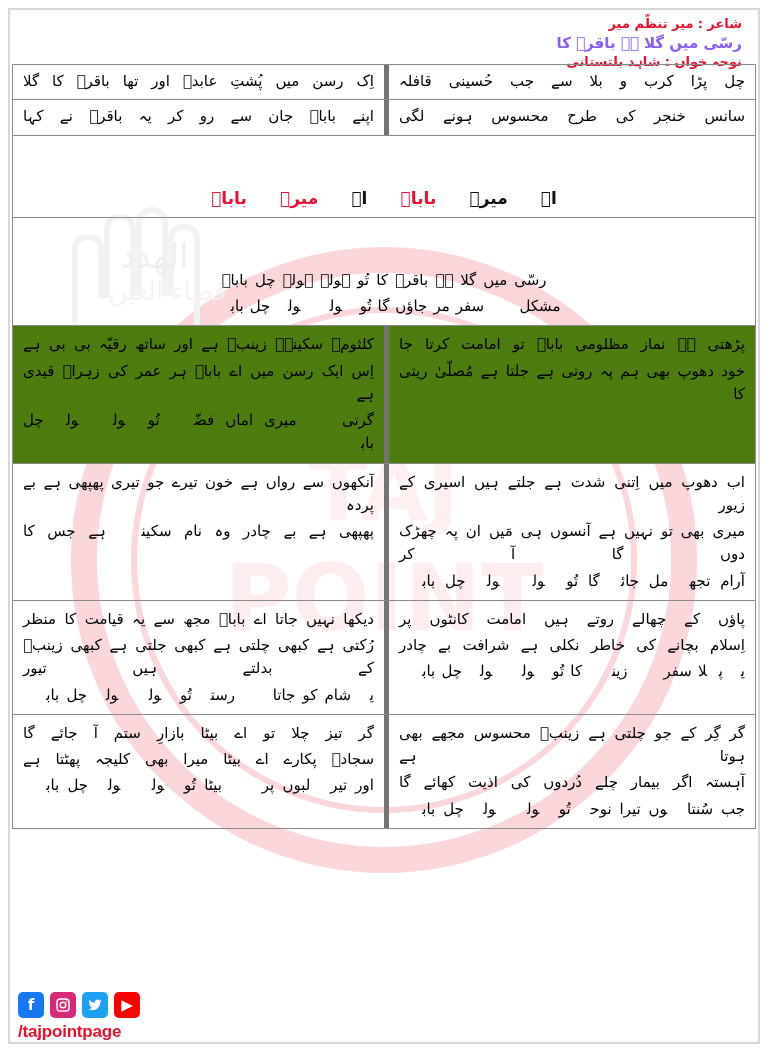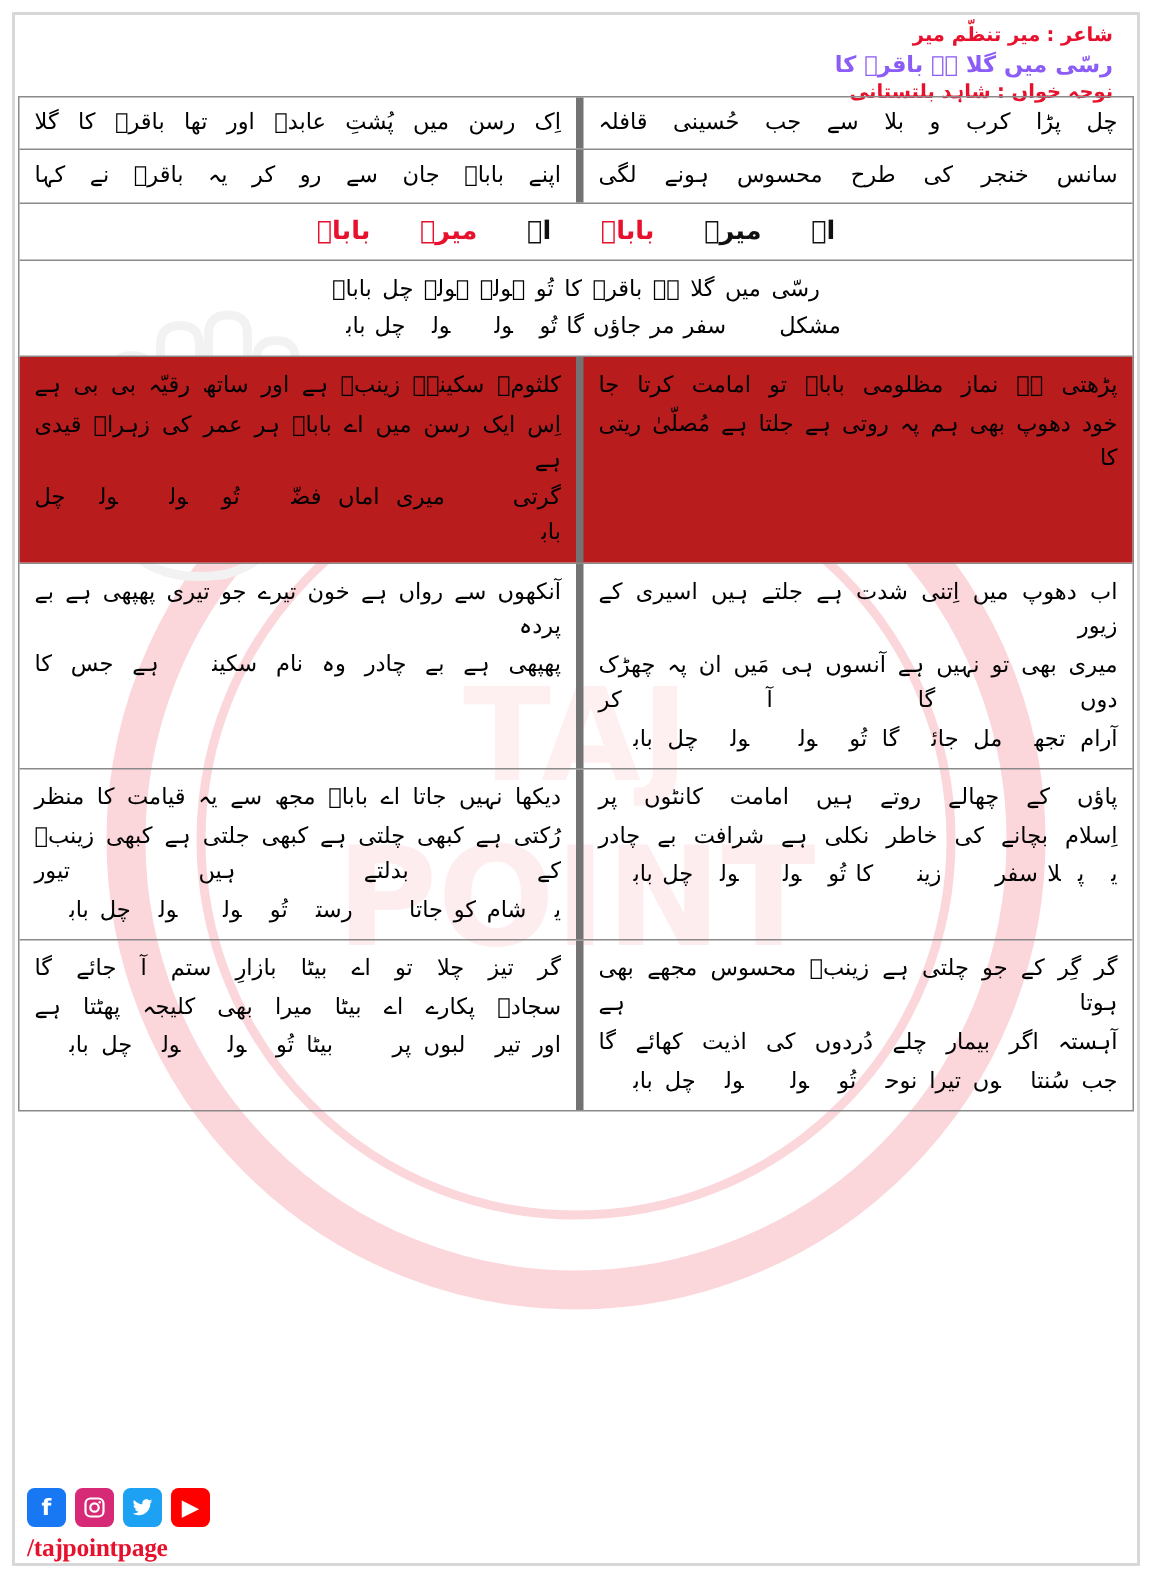--- a/index.html
+++ b/index.html
@@ -57,23 +57,23 @@
     font-size: 15px;
     line-height: 1.55;
     direction: rtl;
     text-align: justify;
     text-align-last: justify;
     color: #000;
     flex: 1 1 50%;
     min-width:0;
     word-spacing: 0.15em;
   }
-  .cell.single { flex: 1 1 100%; text-align:left; text-align-last:center; }
+  .cell.single { flex: 1 1 100%; text-align:left; text-align-last:center;margin-top:44px; }
   .cell.left-b { border-left: 5px solid #737373; }
-  .cell.shade { background: #b91c1c; }
+  .cell.shade { background: #4d7c0f; }
   .cell.tall { padding-top:7px; padding-bottom:7px; }
   .cell p { margin:0 0 3px 0; }
   .cell p:last-child { margin-bottom:0;font-family:Liberation Serif, serif; }
 
   .chorus {
     text-align:center; text-align-last:center;
     font-size:17px; font-weight:bold;
     letter-spacing: 0.02em;
     word-spacing: 1.6em;
   }
@@ -100,21 +100,21 @@
     display:flex; align-items:center; justify-content:center;
     color:#fff; font-size:15px; font-weight:bold;
     font-family:"DejaVu Sans", sans-serif;
   }
   .sicon.fb { background:#1877f2; }
   .sicon.ig { background: #d62976; }
   .sicon.tw { background:#1da1f2; }
   .sicon.yt { background:#ff0000; }
   .handle {
     color:#e8112d; font-size:17px; font-weight:bold;
-    font-family:Liberation Serif, serif;
+    font-family:Liberation Sans, sans-serif;
     letter-spacing:-0.2px;
   }
 </style>
 </head>
 <body>
 
 <div class="page">
 
   <svg class="watermark" viewBox="0 0 768 1052" xmlns="http://www.w3.org/2000/svg">
     <g opacity="0.17">

